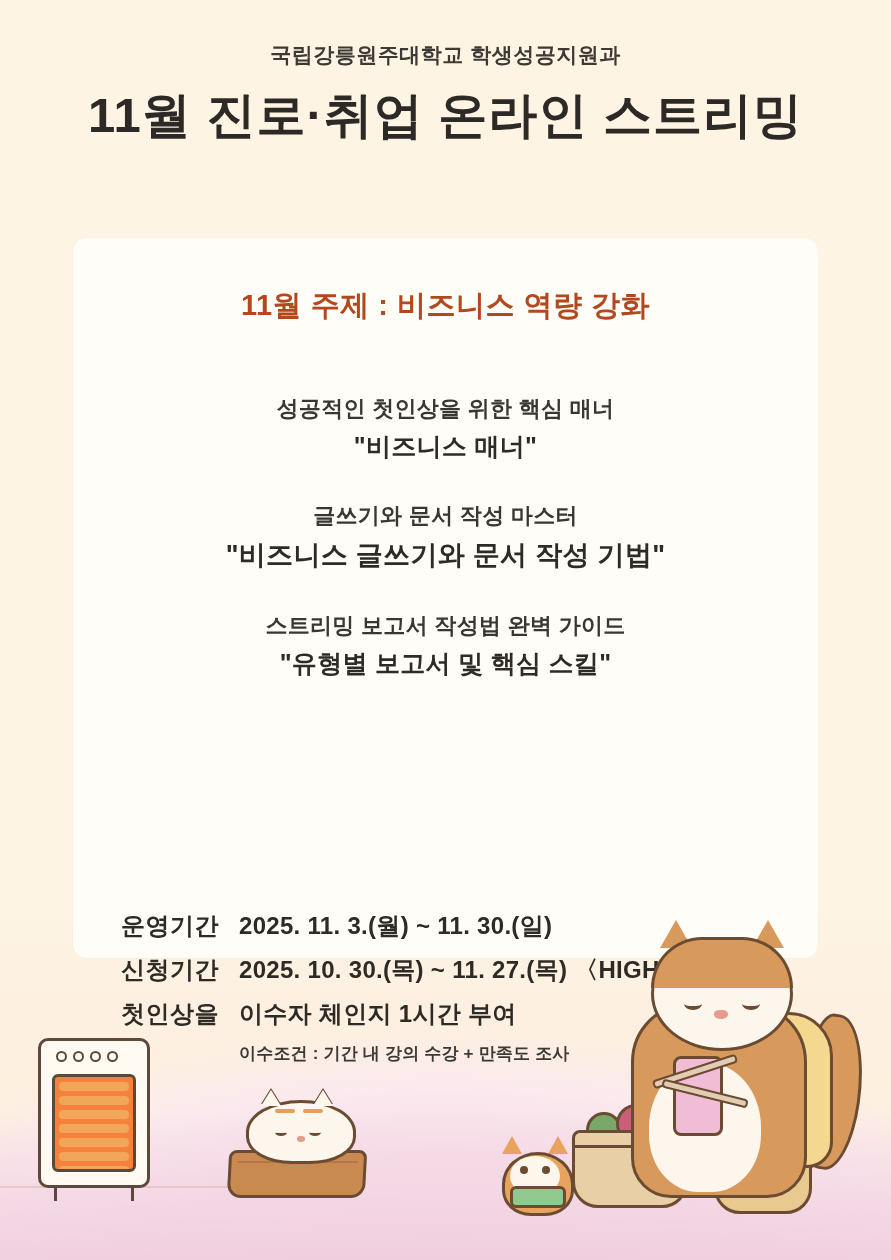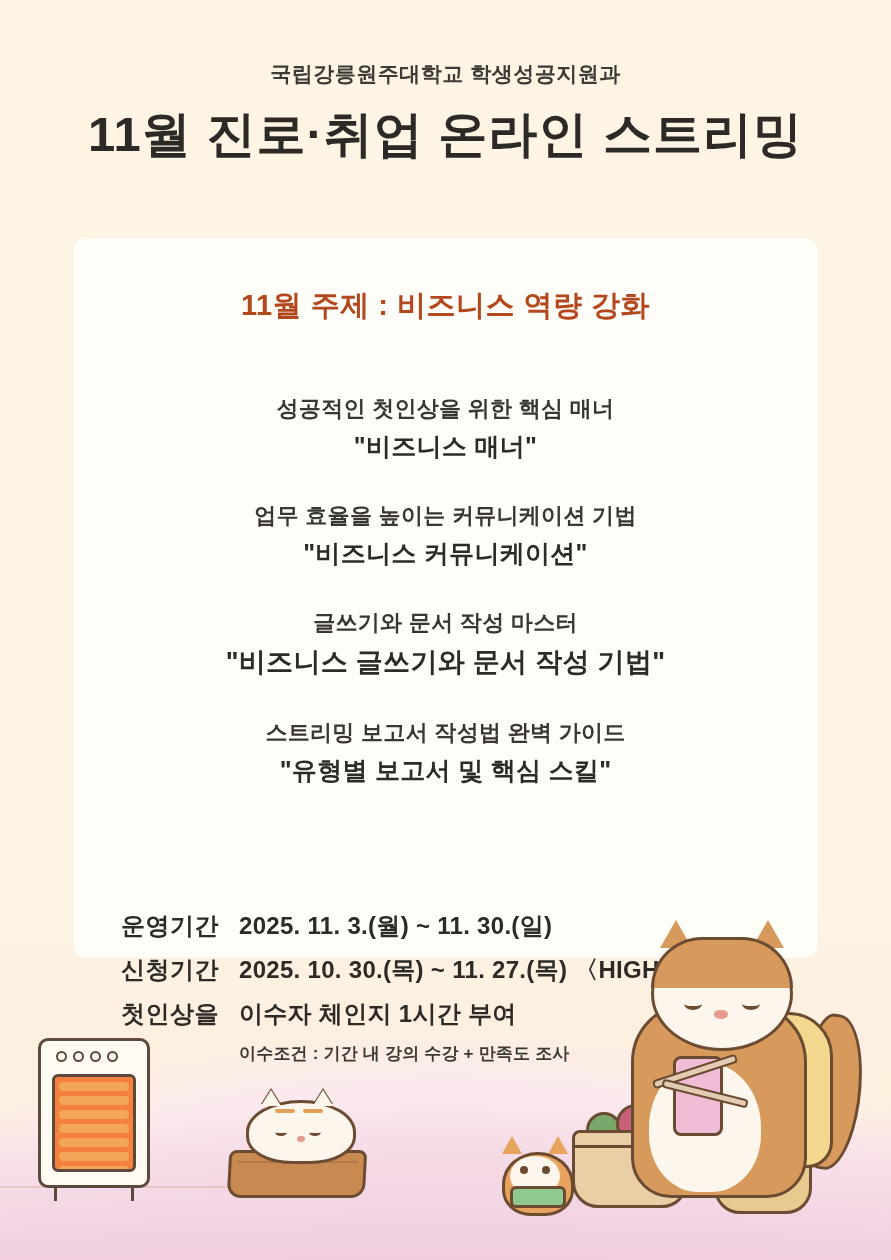--- a/index.html
+++ b/index.html
@@ -48,21 +48,21 @@
     bottom: 72px;
     width: 240px;
     height: 2px;
     background: #d8b9a0;
     opacity: .55;
   }
   
   .header {
     position: relative;
     text-align: center;
-    padding-top: 60px;
+    padding-top: 41px;
   }
   .org {
     font-size: 21px;
     color: #3d3a35;
     letter-spacing: .5px;
     font-weight: 600;
   }
   .title {
     margin-top: 14px;
     font-size: 49px;
@@ -492,24 +492,20 @@
 
   <div class="card">
     <div class="card-inner">
       <div class="theme">11월 주제 : 비즈니스 역량 강화</div>
 
       <div class="course-block first">
         <div class="course-sub">성공적인 첫인상을 위한 핵심 매너</div>
         <div class="course-name">"비즈니스 매너"</div>
       </div>
 
-      <div class="course-block">
-        <div class="course-sub">업무 효율을 높이는 커뮤니케이션 기법</div>
-        <div class="course-name">"비즈니스 커뮤니케이션"</div>
-      </div>
 
       <div class="course-block">
         <div class="course-sub">글쓰기와 문서 작성 마스터</div>
         <div class="course-name wide">"비즈니스 글쓰기와 문서 작성 기법"</div>
       </div>
 
       <div class="course-block">
         <div class="course-sub">스트리밍 보고서 작성법 완벽 가이드</div>
         <div class="course-name">"유형별 보고서 및 핵심 스킬"</div>
       </div>

